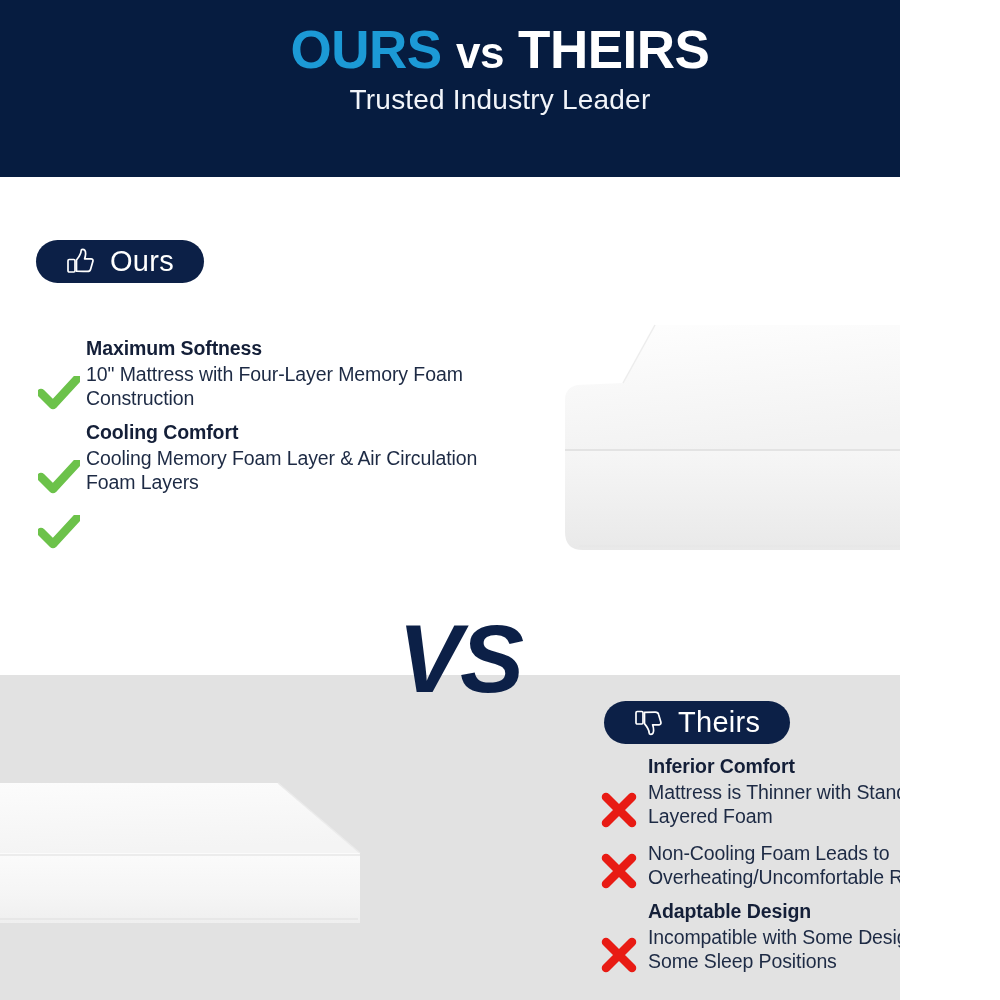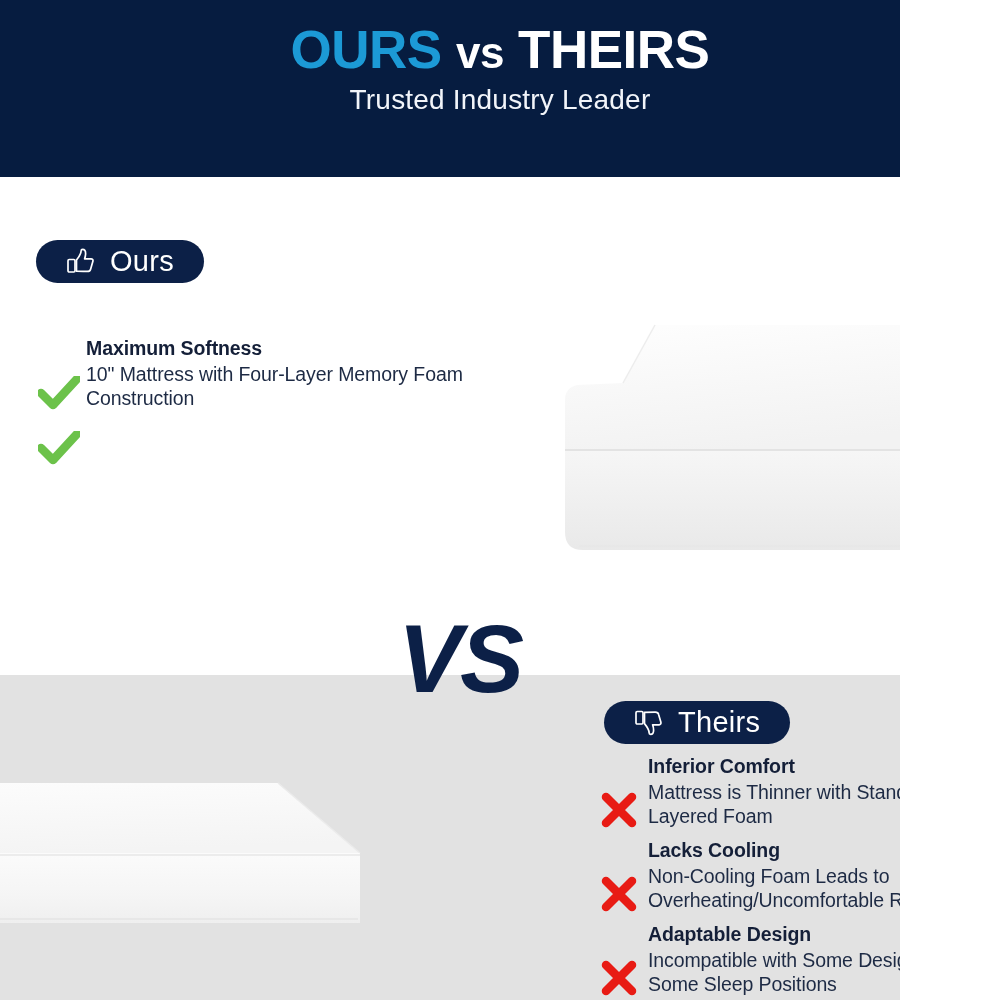--- a/index.html
+++ b/index.html
@@ -235,27 +235,38 @@
         <svg width="42" height="34" viewBox="0 0 42 34">
           <path d="M3,17 L15,29 L39,3" fill="none" stroke="#6cc24a" stroke-width="8.5" stroke-linecap="round" stroke-linejoin="round"></path>
         </svg>
       </span>
       <div class="item-body">
         <p class="item-title">Maximum Softness</p>
         <p class="item-desc">10" Mattress with Four-Layer Memory Foam Construction</p>
       </div>
     </div>
 
-
     <div class="item">
       <span class="item-mark">
         <svg width="42" height="34" viewBox="0 0 42 34">
           <path d="M3,17 L15,29 L39,3" fill="none" stroke="#6cc24a" stroke-width="8.5" stroke-linecap="round" stroke-linejoin="round"></path>
         </svg>
       </span>
+      <div class="item-body">
+        <p class="item-title">Cooling Comfort</p>
+        <p class="item-desc">Cooling Memory Foam Layer &amp; Air Circulation Foam Layers</p>
+      </div>
+    </div>
+
+    <div class="item">
+      <span class="item-mark">
+        <svg width="42" height="34" viewBox="0 0 42 34">
+          <path d="M3,17 L15,29 L39,3" fill="none" stroke="#6cc24a" stroke-width="8.5" stroke-linecap="round" stroke-linejoin="round"></path>
+        </svg>
+      </span>
     </div>
 
   </div>
 
   <div class="vs-mark">VS</div>
 
   <div class="list list-theirs">
 
     <div class="item">
       <span class="item-mark">
@@ -269,21 +280,20 @@
       </div>
     </div>
 
     <div class="item">
       <span class="item-mark">
         <svg width="36" height="36" viewBox="0 0 36 36">
           <path d="M5,5 L31,31 M31,5 L5,31" fill="none" stroke="#e81b14" stroke-width="8.5" stroke-linecap="round"></path>
         </svg>
       </span>
       <div class="item-body">
-        <p class="item-title">Lacks Cooling</p>
         <p class="item-desc">Non-Cooling Foam Leads to Overheating/Uncomfortable Rest</p>
       </div>
     </div>
 
     <div class="item">
       <span class="item-mark">
         <svg width="36" height="36" viewBox="0 0 36 36">
           <path d="M5,5 L31,31 M31,5 L5,31" fill="none" stroke="#e81b14" stroke-width="8.5" stroke-linecap="round"></path>
         </svg>
       </span>

